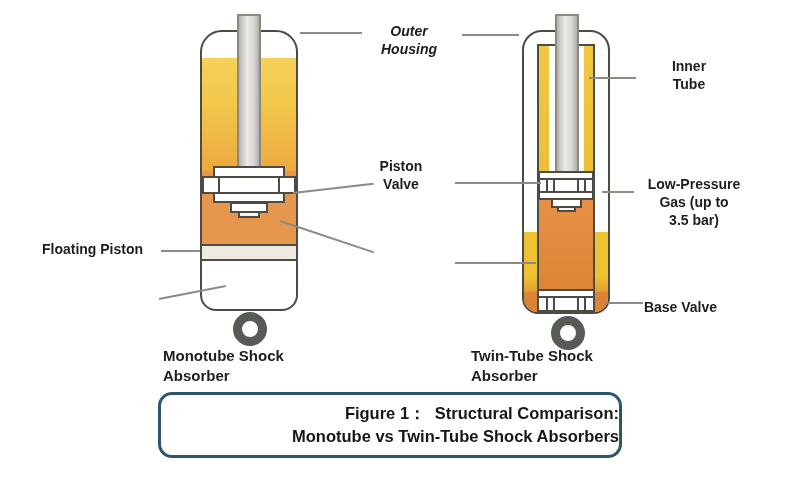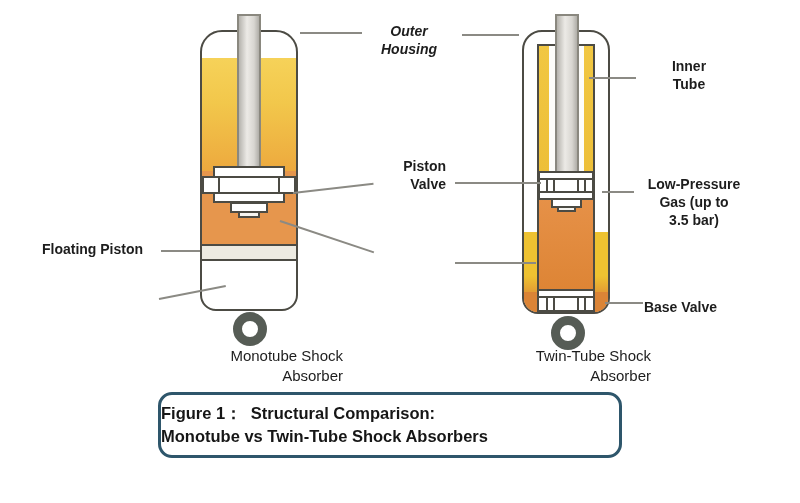--- a/index.html
+++ b/index.html
@@ -73,35 +73,35 @@
   .lead-float{left:161px;top:250px;width:39px;}
   .lead-hp{left:159px;top:298px;width:68px;transform:rotate(-11deg);}
   .lead-lp{left:602px;top:191px;width:32px;}
   .lead-base{left:605px;top:302px;width:38px;}
 
   
   .lbl{font-size:14px;font-weight:700;color:var(--ink);text-align:center;line-height:1.28;}
   .lbl span{display:block;}
   .lbl-outer{left:364px;top:23px;width:90px;font-style:italic;}
   .lbl-inner{left:644px;top:58px;width:90px;}
-  .lbl-piston{left:356px;top:158px;width:90px;text-align:right;}
+  .lbl-piston{left:356px;top:158px;width:90px;}
   .lbl-oil{left:354px;top:246px;width:100px;}
   .lbl-float{left:10px;top:241px;width:165px;}
   .lbl-hp{left:18px;top:283px;width:140px;}
   .lbl-lp{left:634px;top:176px;width:120px;}
   .lbl-base{left:618px;top:299px;width:125px;}
 
-  .cap{font-size:15px;font-weight:400;color:var(--ink);text-align:right;line-height:1.3;}
+  .cap{font-size:15px;font-weight:700;color:var(--ink);text-align:left;line-height:1.3;}
   .cap span{display:block;}
   .cap-mono{left:163px;top:346px;width:180px;}
   .cap-twin{left:471px;top:346px;width:180px;}
 
   .figure-box{left:158px;top:392px;width:464px;height:66px;border:3px solid var(--figure-border);
     border-radius:14px;background:#fff;display:flex;flex-direction:column;justify-content:center;
-    align-items:flex-start;}
+    align-items:flex-end;}
   .figure-box div{font-size:16.5px;font-weight:700;color:#161616;line-height:1.4;white-space:pre;}
 </style>
 </head>
 <body>
 
 <div id="canvas">
 
   <div class="abs housing mono-housing">
     <div class="abs mono-yellow"></div>
     <div class="abs mono-orange"></div>

